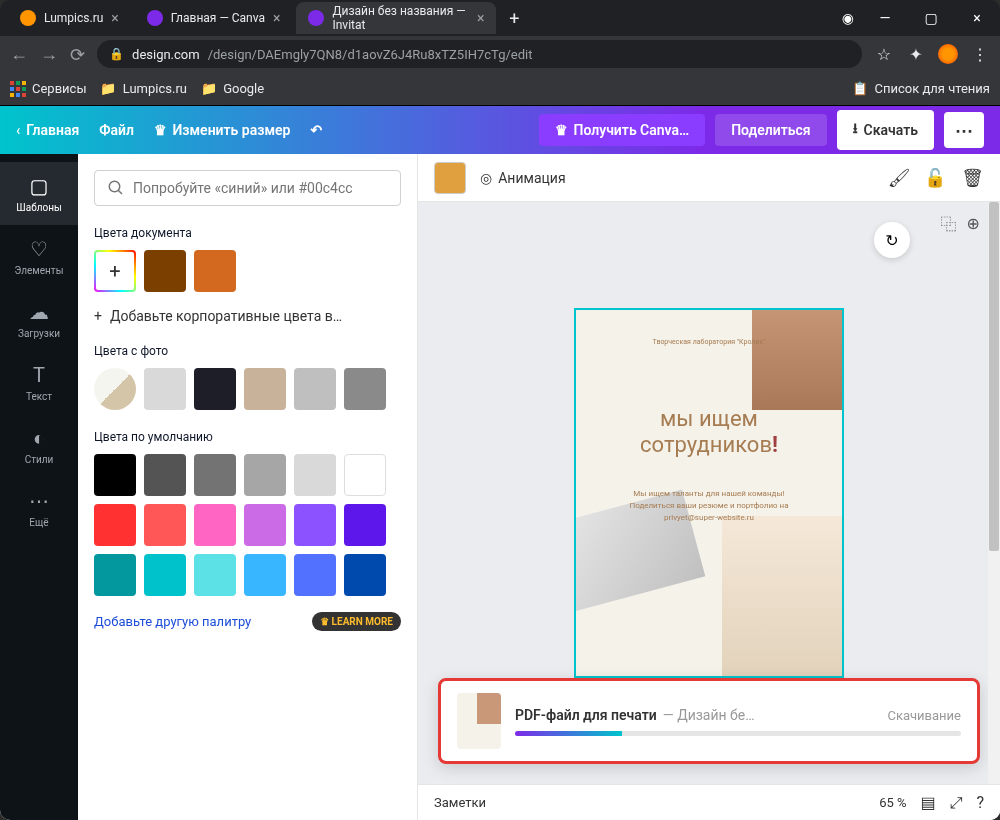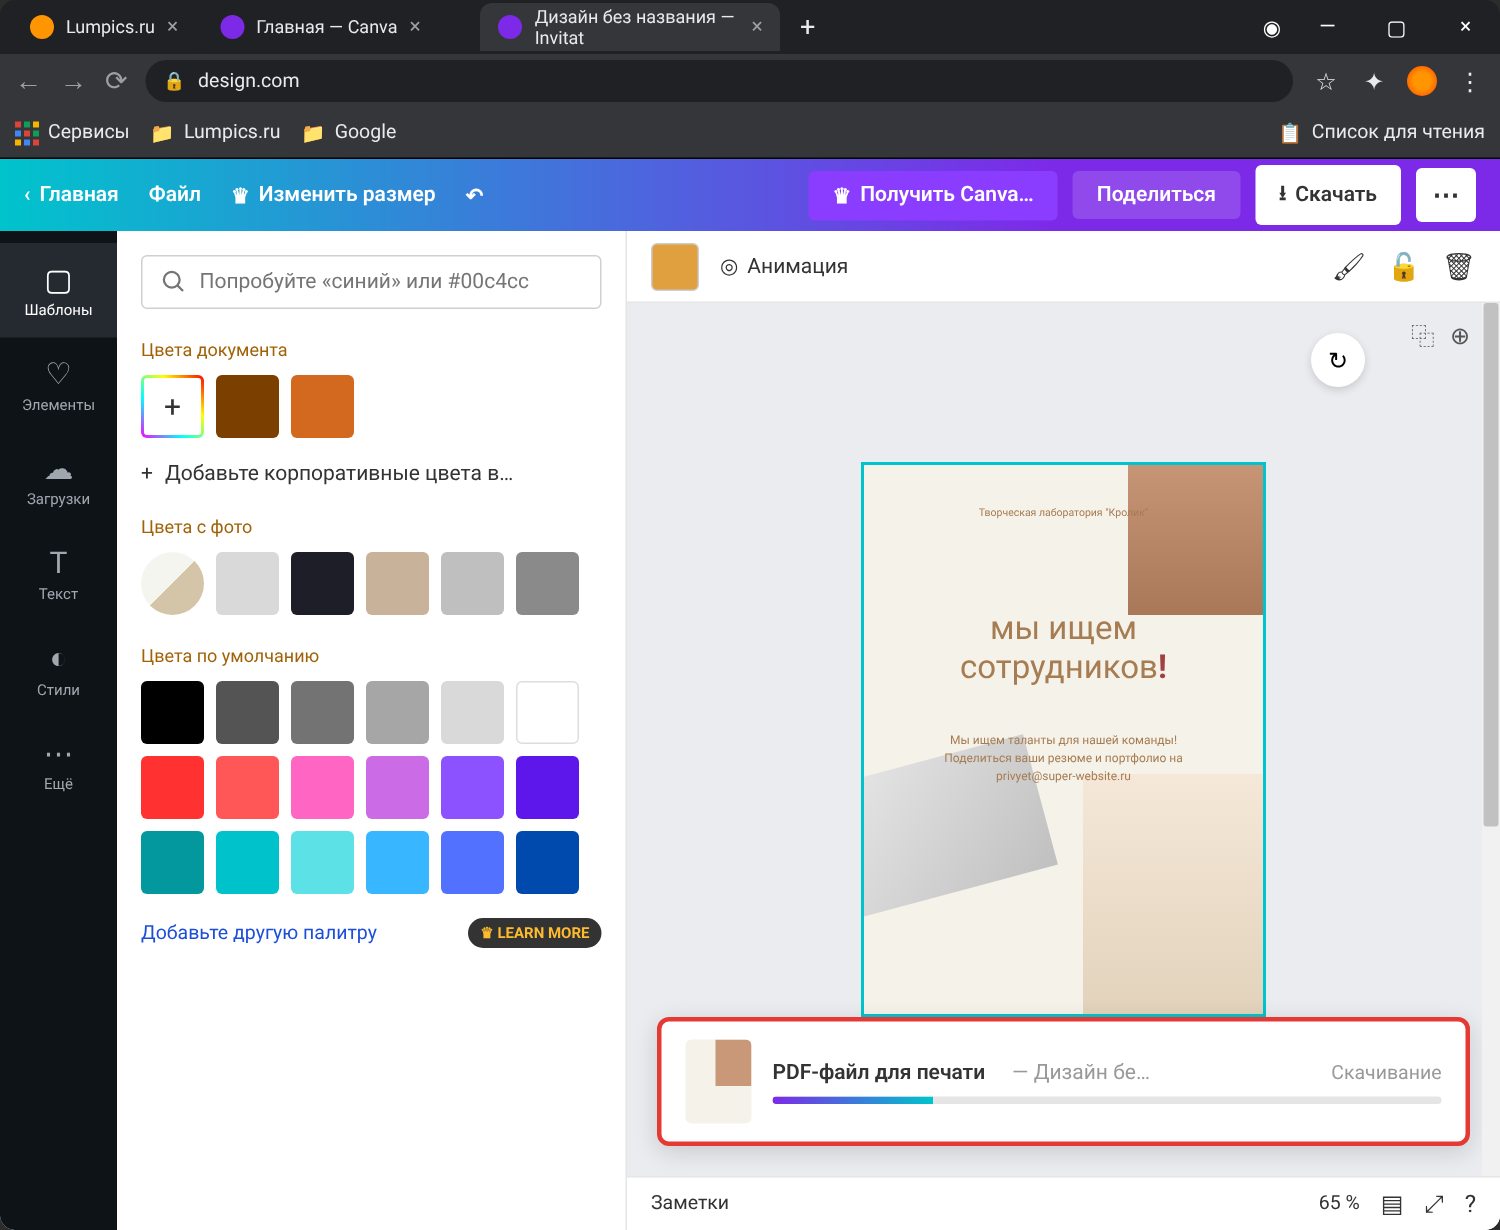--- a/index.html
+++ b/index.html
@@ -4,21 +4,21 @@
 <style>
 * { margin: 0; padding: 0; box-sizing: border-box; font-family: -apple-system, BlinkMacSystemFont, "Segoe UI", Roboto, sans-serif; }
 body { width: 1000px; height: 820px; background: #2c2c2c; overflow: hidden; border-radius: 10px; }
 
 
 .browser-top { background: #202124; display: flex; align-items: center; height: 36px; padding: 0 8px; }
 .window-controls { display: flex; gap: 16px; margin-left: auto; color: #fff; font-size: 14px; }
 .window-ctrl { width: 30px; text-align: center; cursor: pointer; }
 .tabs { display: flex; gap: 4px; align-items: center; height: 36px; }
 .tab { display: flex; align-items: center; gap: 8px; padding: 0 12px; height: 32px; border-radius: 8px 8px 0 0; color: #e8eaed; font-size: 12px; max-width: 200px; }
-.tab.active { background: #35363a; margin-left: 24px; }
+.tab.active { background: #35363a; }
 .tab.inactive { background: #202124; }
 .tab-favicon { width: 16px; height: 16px; border-radius: 50%; flex-shrink: 0; }
 .tab-close { font-size: 14px; color: #9aa0a6; }
 .new-tab { width: 28px; height: 28px; display: flex; align-items: center; justify-content: center; color: #e8eaed; font-size: 18px; }
 
 .address-bar { background: #35363a; height: 36px; display: flex; align-items: center; padding: 0 10px; gap: 12px; }
 .nav-btn { color: #9aa0a6; font-size: 18px; }
 .url-field { flex: 1; background: #202124; height: 28px; border-radius: 14px; display: flex; align-items: center; padding: 0 12px; gap: 8px; color: #9aa0a6; font-size: 13px; }
 .url-domain { color: #e8eaed; }
 .lock { color: #9aa0a6; font-size: 12px; }
@@ -50,21 +50,21 @@
 .main { display: flex; height: calc(820px - 36px - 36px - 34px - 48px); background: #fff; }
 
 .sidebar { width: 78px; background: #0e1318; display: flex; flex-direction: column; align-items: center; padding-top: 8px; color: #a0a7ae; font-size: 10px; }
 .sidebar-item { display: flex; flex-direction: column; align-items: center; gap: 4px; padding: 12px 0; width: 100%; cursor: pointer; }
 .sidebar-item.active { background: #252a30; color: #fff; }
 .sidebar-icon { font-size: 20px; }
 
 .panel { width: 340px; background: #fff; padding: 16px; overflow-y: auto; border-right: 1px solid #e5e5e5; }
 .search-box { display: flex; align-items: center; gap: 8px; border: 1px solid #d0d0d0; border-radius: 4px; padding: 8px 12px; color: #757575; font-size: 14px; }
 .search-box svg { flex-shrink: 0; }
-.section-title { font-size: 12px; color: #a16207; margin: 20px 0 10px; }
+.section-title { font-size: 12px; color: #0f172a; margin: 20px 0 10px; }
 .swatch-row { display: flex; gap: 8px; flex-wrap: wrap; }
 .swatch { width: 42px; height: 42px; border-radius: 4px; }
 .swatch.add { border: 2px solid transparent; background: linear-gradient(#fff,#fff) padding-box, linear-gradient(45deg,#f0f,#0ff,#ff0,#f00) border-box; display: flex; align-items: center; justify-content: center; font-size: 20px; color: #333; }
 .add-corp { display: flex; align-items: center; gap: 8px; color: #333; font-size: 14px; margin: 16px 0; cursor: pointer; }
 .swatch.photo { background: linear-gradient(135deg,#f5f5f0 50%,#d4c4a8 50%); border-radius: 50%; }
 .learn-more { display: flex; align-items: center; justify-content: space-between; margin-top: 16px; }
 .learn-label { font-size: 13px; color: #1d4ed8; }
 .learn-badge { background: #333; color: #fdbb2d; font-size: 10px; font-weight: bold; padding: 4px 8px; border-radius: 10px; }
 
 .canvas-area { flex: 1; background: #ebecf0; display: flex; flex-direction: column; position: relative; }
@@ -84,21 +84,21 @@
 .card-lab { font-size: 7px; color: #a67c52; margin-top: 8px; }
 .card-title { font-size: 22px; color: #a67c52; margin-top: 60px; font-family: Georgia, serif; }
 .card-title .excl { color: #a04040; font-weight: bold; }
 .card-body { font-size: 8px; color: #a67c52; margin-top: 30px; line-height: 1.5; max-width: 160px; }
 .refresh-float { position: absolute; top: 20px; right: 90px; width: 36px; height: 36px; background: #fff; border-radius: 50%; display: flex; align-items: center; justify-content: center; box-shadow: 0 2px 6px rgba(0,0,0,0.15); }
 
 .download-toast { position: absolute; bottom: 20px; left: 20px; right: 20px; background: #fff; border: 3px solid #e53935; border-radius: 8px; padding: 12px 16px; display: flex; align-items: center; gap: 14px; box-shadow: 0 4px 16px rgba(0,0,0,0.15); }
 .toast-thumb { width: 44px; height: 56px; background: #f5f2ea; border-radius: 4px; position: relative; overflow: hidden; }
 .toast-thumb::after { content:''; position:absolute; right:0; top:0; width:55%; height:55%; background:#c89878; }
 .toast-main { flex: 1; }
-.toast-title-row { display: flex; align-items: baseline; gap: 18px; font-size: 14px; }
+.toast-title-row { display: flex; align-items: baseline; gap: 6px; font-size: 14px; }
 .toast-title { font-weight: 600; color: #333; }
 .toast-sub { color: #999; }
 .toast-status { margin-left: auto; color: #999; font-size: 13px; }
 .progress { height: 5px; background: #e5e5e5; border-radius: 3px; margin-top: 8px; overflow: hidden; }
 .progress-fill { height: 100%; width: 24%; background: linear-gradient(90deg,#7d2ae8,#00c4cc); }
 
 .footer { height: 36px; background: #fff; border-top: 1px solid #e5e5e5; display: flex; align-items: center; padding: 0 16px; gap: 14px; font-size: 13px; color: #333; }
 .footer .spacer { flex: 1; }
 .footer-icon { font-size: 16px; }
 
@@ -135,20 +135,21 @@
   </div>
 </div>
 
 <div class="address-bar">
   <span class="nav-btn">←</span>
   <span class="nav-btn">→</span>
   <span class="nav-btn">⟳</span>
   <div class="url-field">
     <span class="lock">🔒</span>
     <span class="url-domain">design.com</span>
+      <span>/design/DAEmgly7QN8/d1aovZ6J4Ru8xTZ5IH7cTg/edit</span>
   </div>
   <span class="toolbar-icon">☆</span>
   <span class="toolbar-icon">✦</span>
   <span class="profile-dot"></span>
   <span class="toolbar-icon">⋮</span>
 </div>
 
 <div class="bookmarks">
   <div class="bookmark">
     <div class="apps-icon">

